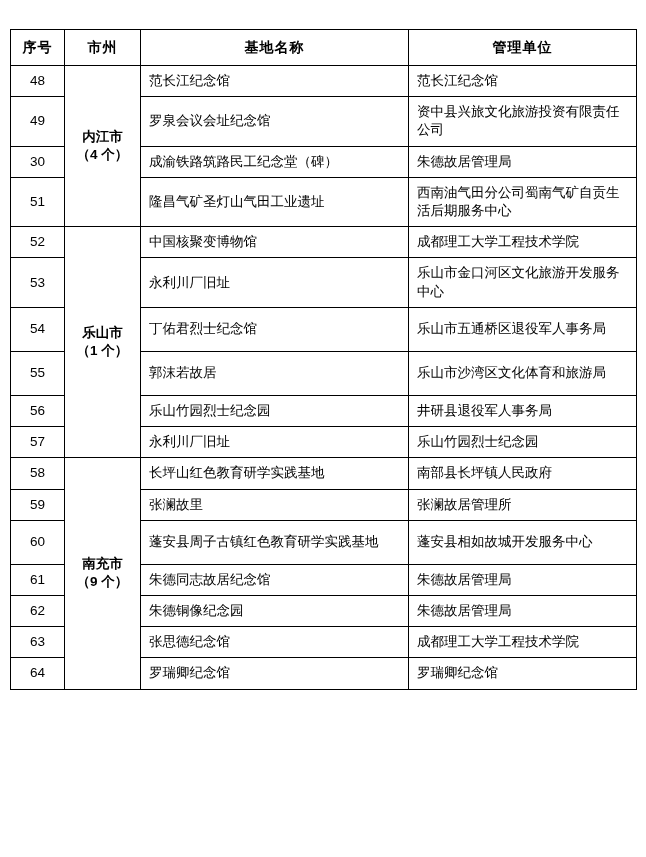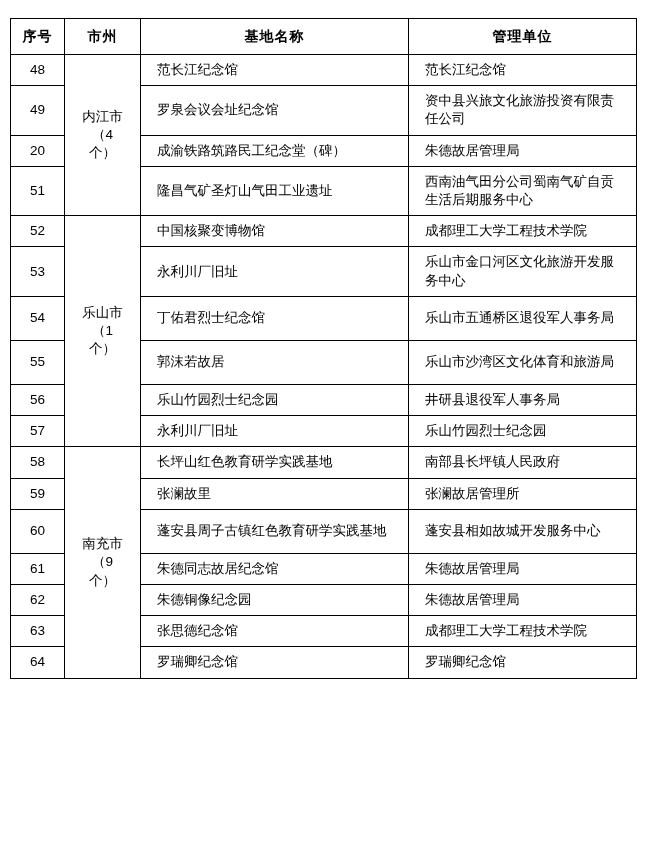--- a/index.html
+++ b/index.html
@@ -18,26 +18,26 @@
     width: 646px;
     height: 857px;
     background: #ffffff;
     box-sizing: border-box;
     padding: 14px 10px 0 10px;
   }
   table.doc-table {
     border-collapse: collapse;
     table-layout: fixed;
     width: 626px;
-    margin: 4px auto;
+    margin: 15px auto;
   }
   table.doc-table th,
   table.doc-table td {
     border: 1px solid #000000;
-    padding: 6px 16px;
+    padding: 6px 8px;
     font-size: 13.5px;
     line-height: 1.35;
     vertical-align: middle;
     box-sizing: border-box;
     word-break: break-all;
   }
   table.doc-table th {
     text-align: center;
     font-weight: bold;
     font-size: 14px;
@@ -53,20 +53,21 @@
     text-align: center;
     font-size: 13.5px;
   }
   td.city {
     text-align: center;
     font-size: 13.5px;
     line-height: 1.5;
   }
   td.city .line {
     display: block;
+    font-weight: bold;
   }
   td.name {
     text-align: left;
     padding-left: 10px;
   }
   td.unit {
     text-align: left;
     padding-left: 10px;
   }
   .row-tall td { height: 44px; }
@@ -100,21 +101,21 @@
         </td>
         <td class="name">范长江纪念馆</td>
         <td class="unit">范长江纪念馆</td>
       </tr>
       <tr class="row-tall">
         <td class="seq">49</td>
         <td class="name">罗泉会议会址纪念馆</td>
         <td class="unit">资中县兴旅文化旅游投资有限责任公司</td>
       </tr>
       <tr>
-        <td class="seq">20</td>
+        <td class="seq">30</td>
         <td class="name">成渝铁路筑路民工纪念堂（碑）</td>
         <td class="unit">朱德故居管理局</td>
       </tr>
       <tr class="row-tall">
         <td class="seq">51</td>
         <td class="name">隆昌气矿圣灯山气田工业遗址</td>
         <td class="unit">西南油气田分公司蜀南气矿自贡生活后期服务中心</td>
       </tr>
 
       <tr>

